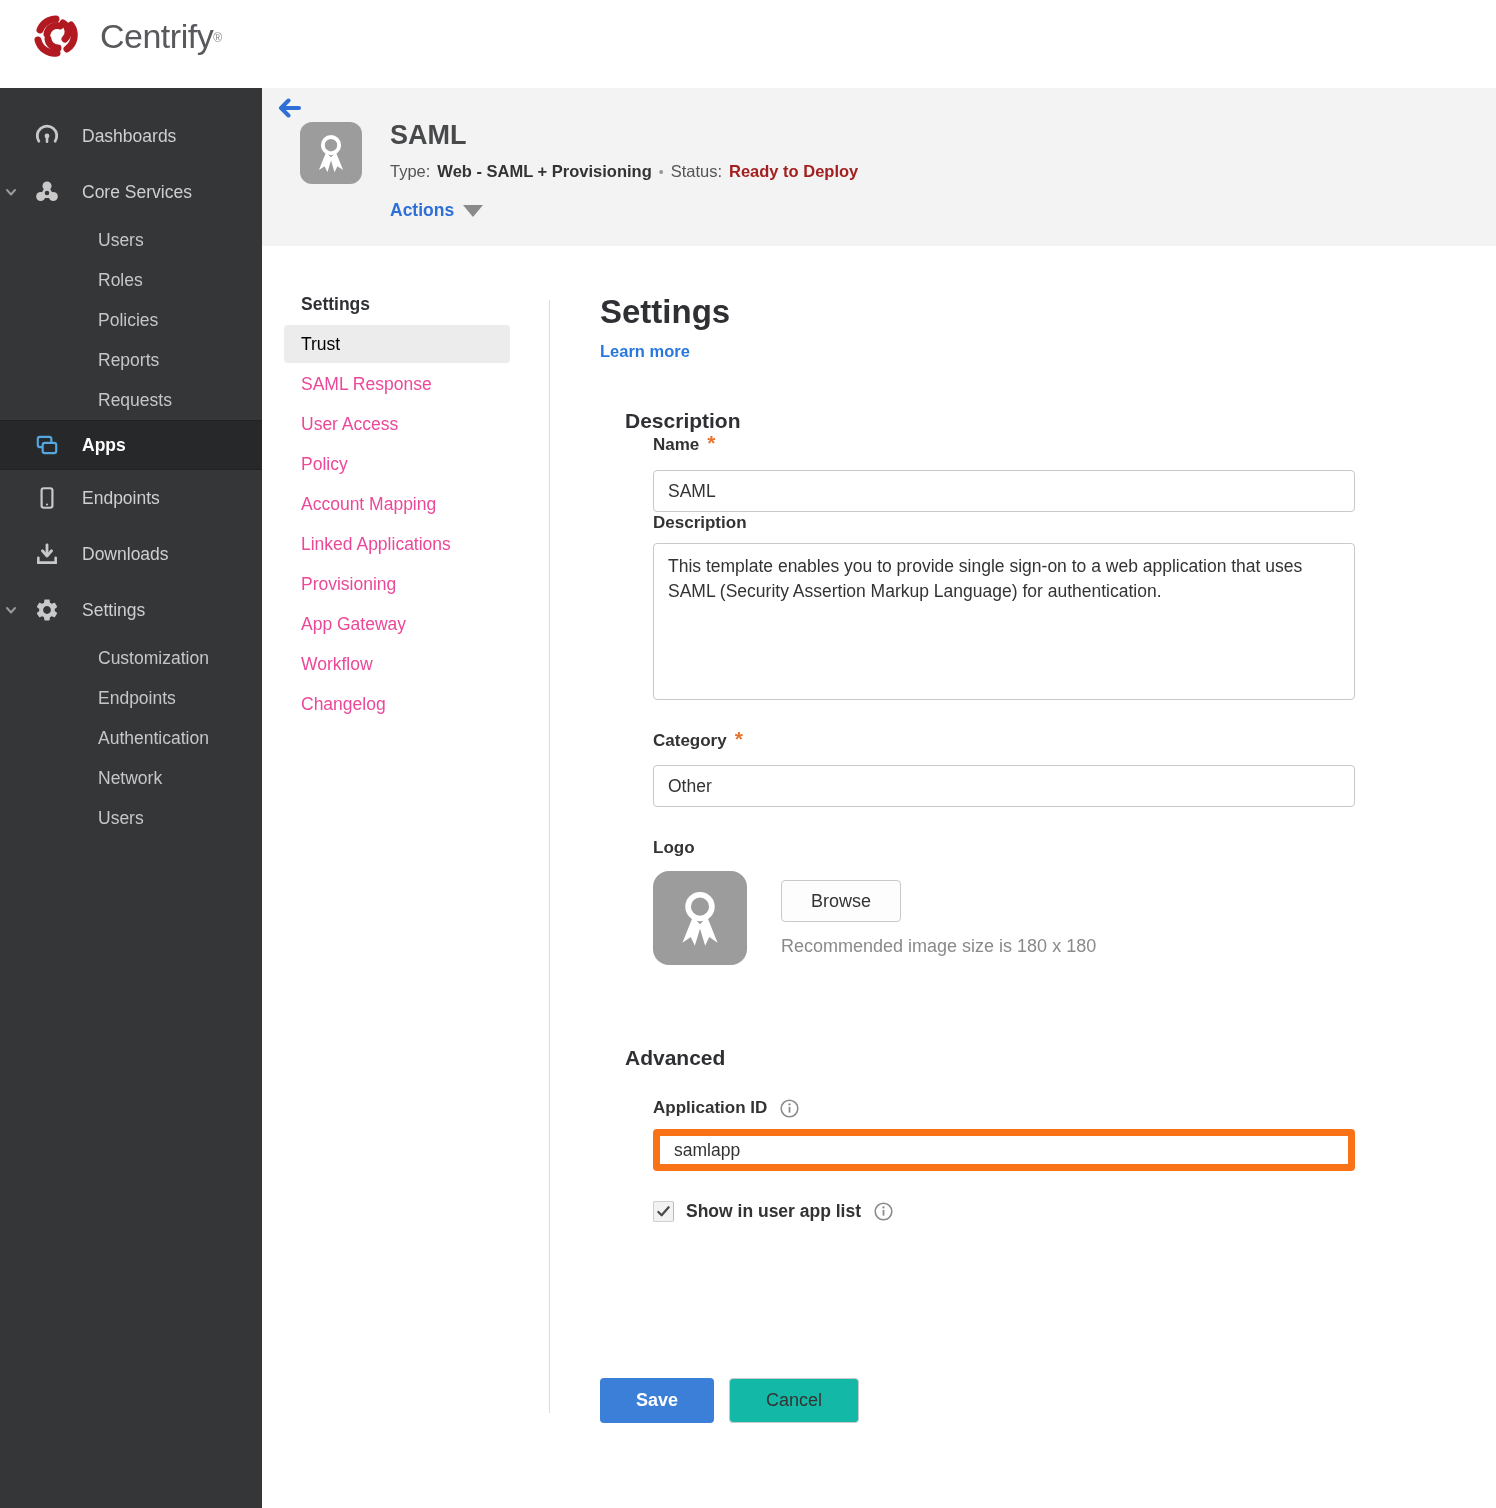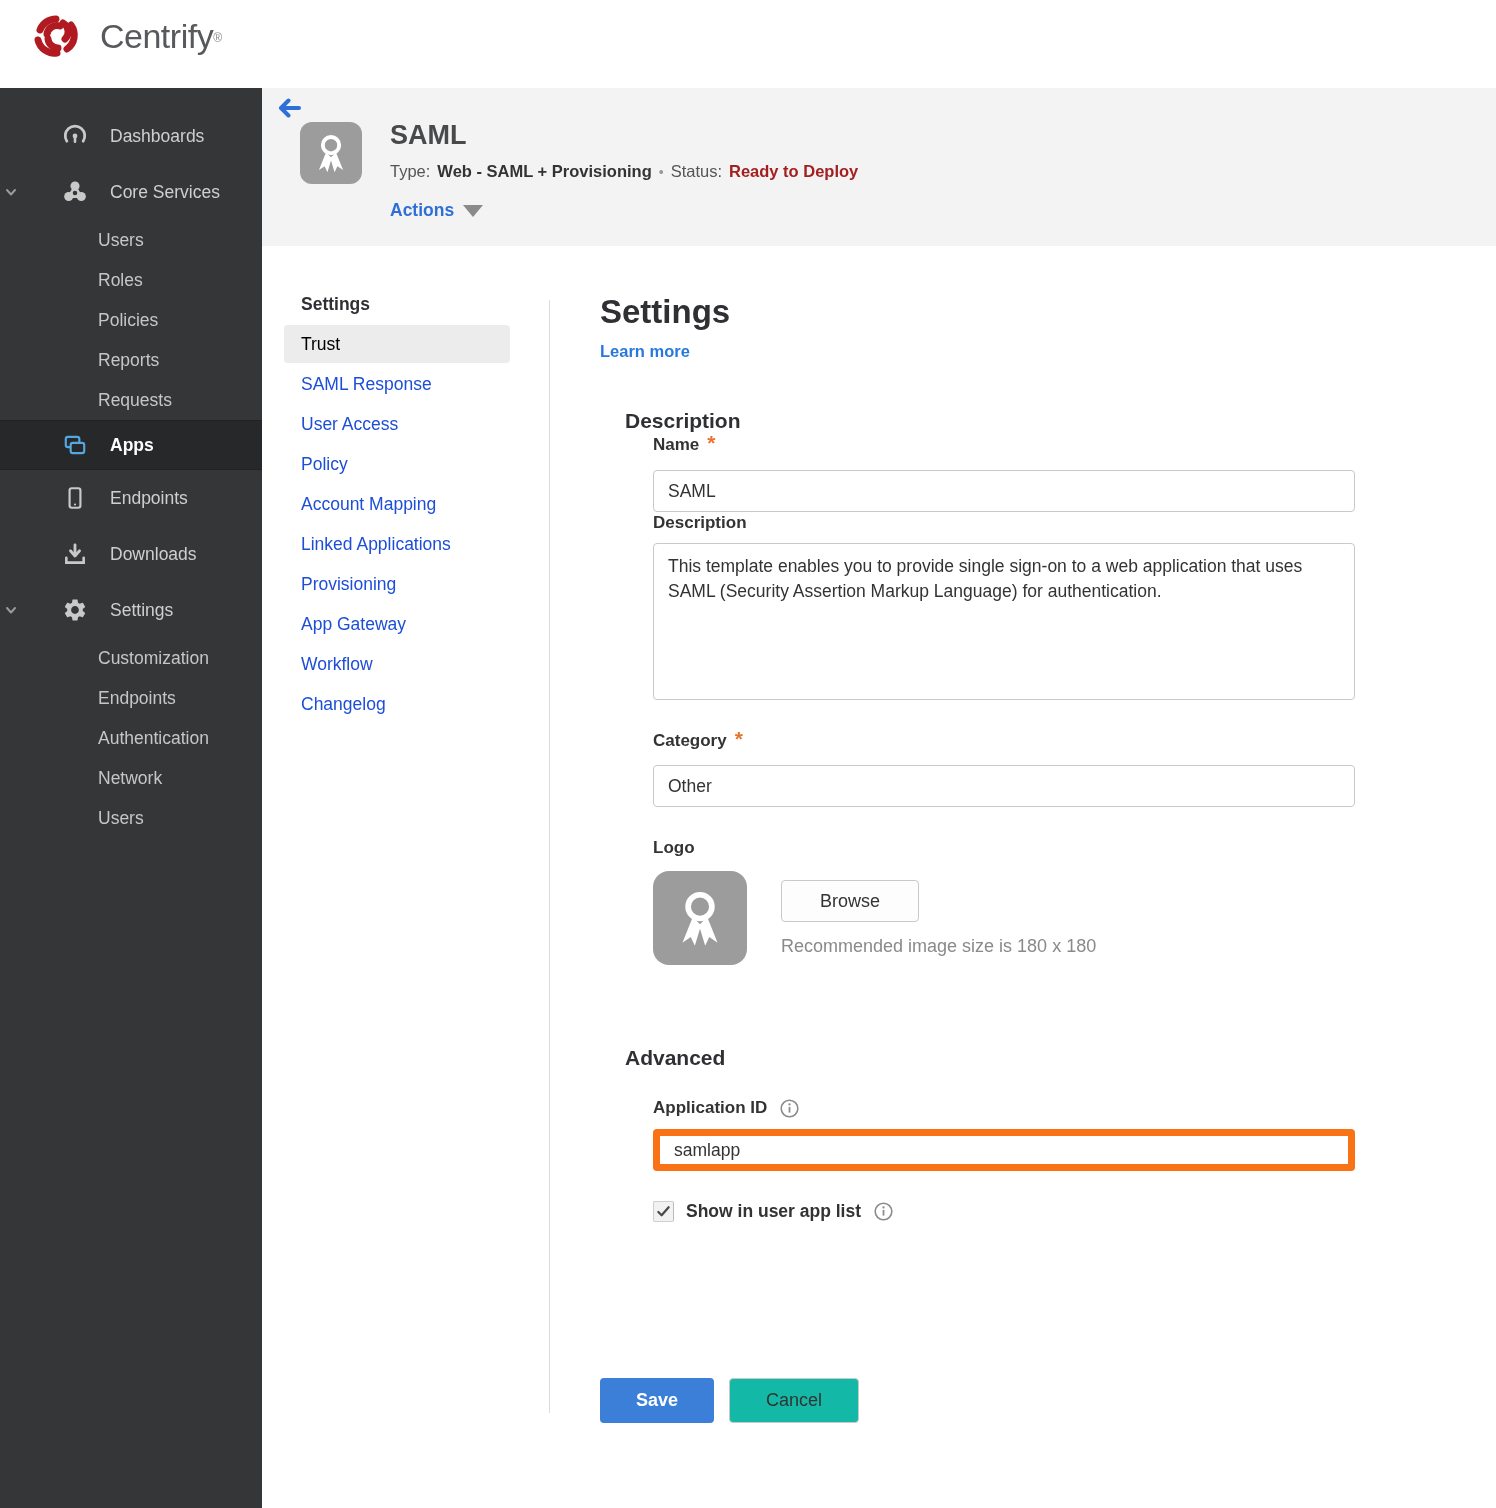--- a/index.html
+++ b/index.html
@@ -13,21 +13,21 @@
   
   .topbar { position:absolute; top:0; left:0; width:1496px; height:88px; background:#fff; }
   .brand { position:absolute; left:30px; top:10px; display:flex; align-items:center; gap:18px; }
   .brand-mark { width:52px; height:52px; }
   .brand-name { font-size:34px; color:#58595c; letter-spacing:-0.5px; }
   .brand-reg { font-size:12px; color:#8a8a8a; vertical-align:super; }
 
   
   .sidebar { position:absolute; top:88px; left:0; width:262px; bottom:0; background:#353638; padding-top:20px; }
   .si { position:relative; display:flex; align-items:center; cursor:pointer; }
-  .si.l1 { height:56px;padding-left:28px; }
+  .si.l1 { height:56px; }
   .si.l2 { height:40px; }
   .si-ch { position:absolute; left:4px; top:50%; transform:translateY(-50%); width:14px; height:14px; }
   .si-ic { width:26px; height:26px; margin-left:34px; margin-right:22px; flex:0 0 26px; display:flex; align-items:center; justify-content:center; }
   .si-lb { font-size:17.5px; color:#cfcfcf; }
   .si.l2 .si-lb { margin-left:98px; color:#c6c6c6; }
   .si.selected { background:#27282a; height:50px; border-top:1px solid #222; border-bottom:1px solid #222; }
   .si.selected .si-lb { color:#ffffff; font-weight:bold; }
 
   
   .band { position:absolute; top:88px; left:262px; right:0; height:158px; background:#f3f3f3; }
@@ -41,21 +41,21 @@
   .actions { position:absolute; left:128px; top:112px; display:flex; align-items:center; gap:9px; cursor:pointer; }
   .actions-lb { color:#2e6fd8; font-size:17.5px; font-weight:bold; }
   .caret-down { width:0; height:0; border-left:10px solid transparent; border-right:10px solid transparent; border-top:12px solid #8a8a8a; }
 
   
   .content { position:absolute; top:246px; left:262px; right:0; bottom:0; background:#fff; }
 
   
   .subnav { position:absolute; left:22px; top:48px; width:248px; }
   .subnav-h { font-size:17.5px; font-weight:bold; color:#2f3033; padding-left:17px; margin-bottom:10px; }
-  .sn-item { height:38px; line-height:38px; padding-left:17px; font-size:17.5px; color:#1d4ed8; border-radius:4px; margin-bottom:2px; cursor:pointer; width:226px; }
+  .sn-item { height:38px; line-height:38px; padding-left:17px; font-size:17.5px; color:#ec4899; border-radius:4px; margin-bottom:2px; cursor:pointer; width:226px; }
   .sn-item.selected { background:#ececec; color:#000000; }
   .vdivider { position:absolute; left:287px; top:54px; width:1px; height:1113px; background:#dcdcdc; }
 
   
   .form { position:absolute; left:338px; top:0; width:780px; }
   .form-h1 { margin-top:46px; font-size:33px; line-height:40px; font-weight:bold; color:#2f3033; }
   .learn-more { margin-top:8px; font-size:16.5px; line-height:22px; font-weight:bold; color:#2878dd; cursor:pointer; width:fit-content; }
   .sec-h { margin-left:25px; font-size:21px; line-height:26px; font-weight:bold; color:#2f3033; }
   .sec-h.desc { margin-top:46px; }
   .sec-h.adv { margin-top:80px; }
@@ -71,21 +71,21 @@
     display:block; width:702px; height:157px; margin-top:9px; resize:none;
     border:1px solid #c9c9c9; border-radius:4px; padding:10px 14px;
     font-family:"Liberation Sans", sans-serif; font-size:17.5px; line-height:25px; color:#333; outline:none;
   }
   .mt30 { margin-top:30px; }
   .mt28 { }
   .cat-input { margin-top:13px; }
   .logo-row { margin-top:12px; display:flex; align-items:flex-start; gap:34px; }
   .logo-thumb { width:94px; height:94px; background:#9c9c9c; border-radius:16px; display:flex; align-items:center; justify-content:center; flex:0 0 94px; }
   .browse-btn {
-    margin-top:9px; width:138px; height:42px; background:#fdfdfd; border:1px solid #c9c9c9; border-radius:4px;
+    margin-top:9px; width:120px; height:42px; background:#fdfdfd; border:1px solid #c9c9c9; border-radius:4px;
     font-family:"Liberation Sans", sans-serif; font-size:18px; color:#333; cursor:pointer;
   }
   .logo-hint { margin-top:14px; font-size:18px; color:#8a8a8a; }
   .label-row { display:flex; align-items:center; gap:12px; margin-top:26px; }
   .info-icon { width:21px; height:21px; display:inline-block; }
   .focused { border:7px solid #f97316; margin-top:10px; }
   .check-row { margin-top:30px; display:flex; align-items:center; gap:12px; }
   .checkbox {
     width:21px; height:21px; background:#f2f2f2; border:1px solid #cfcfcf; border-right-color:#bbb; border-radius:2px;
     display:flex; align-items:center; justify-content:center; cursor:pointer;

